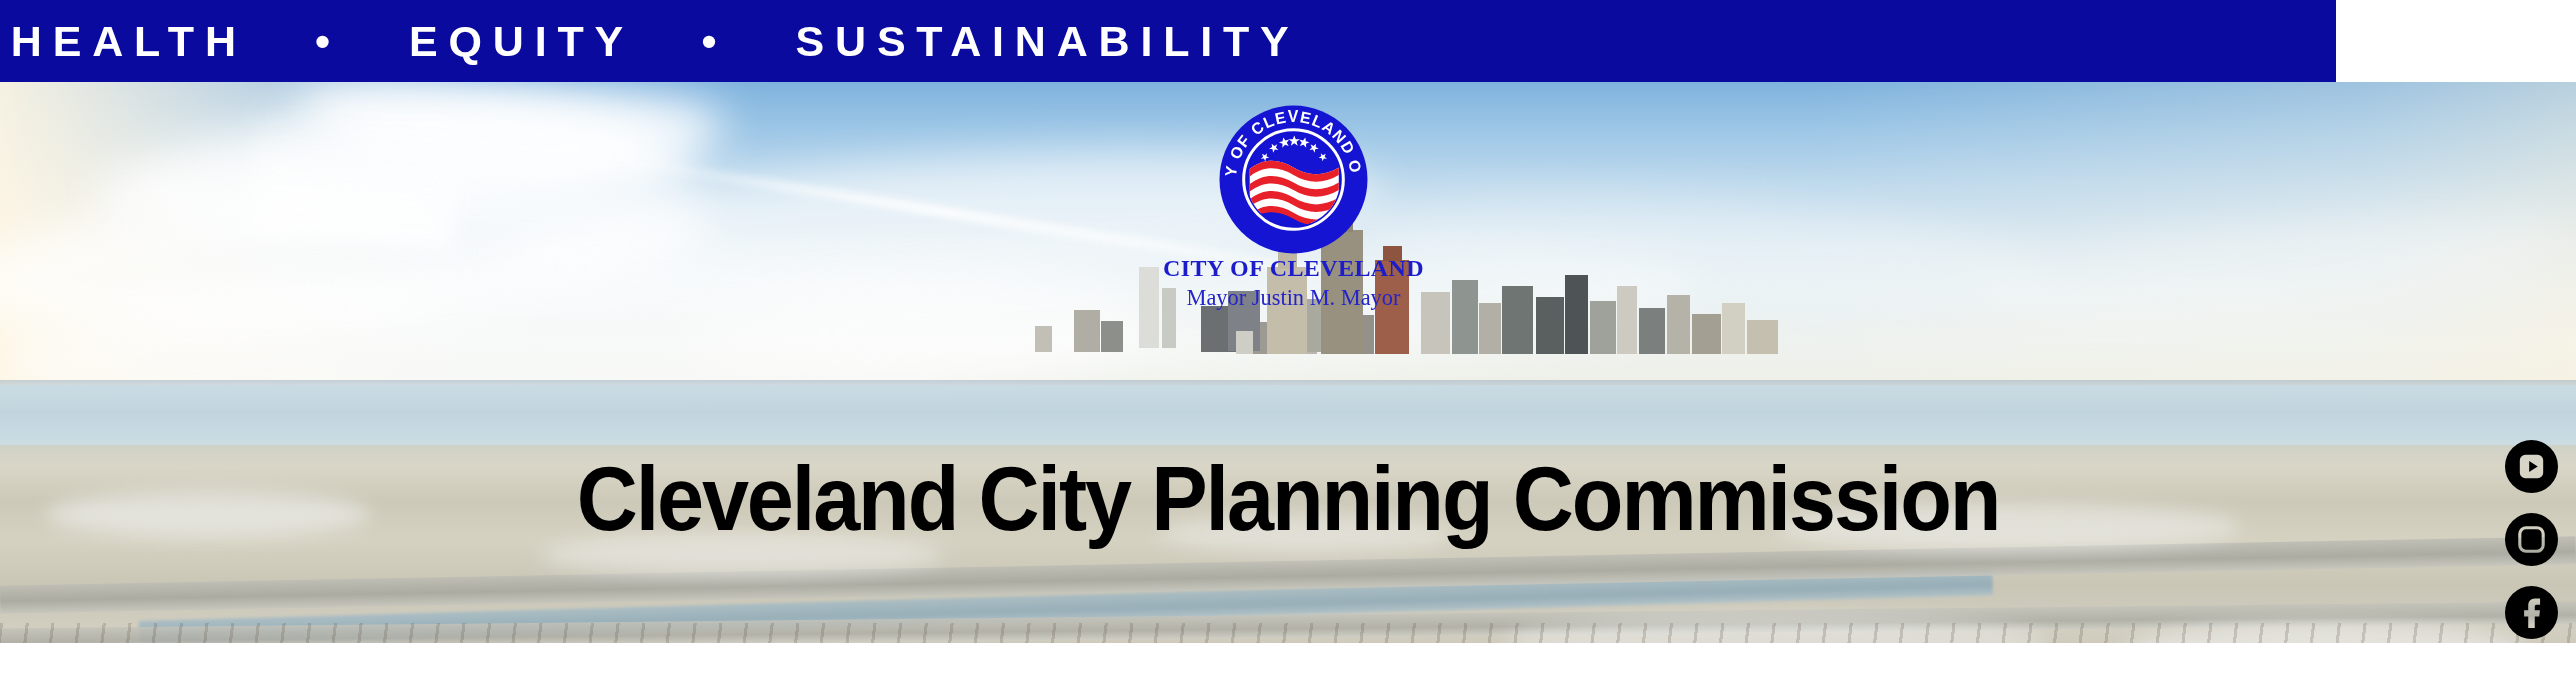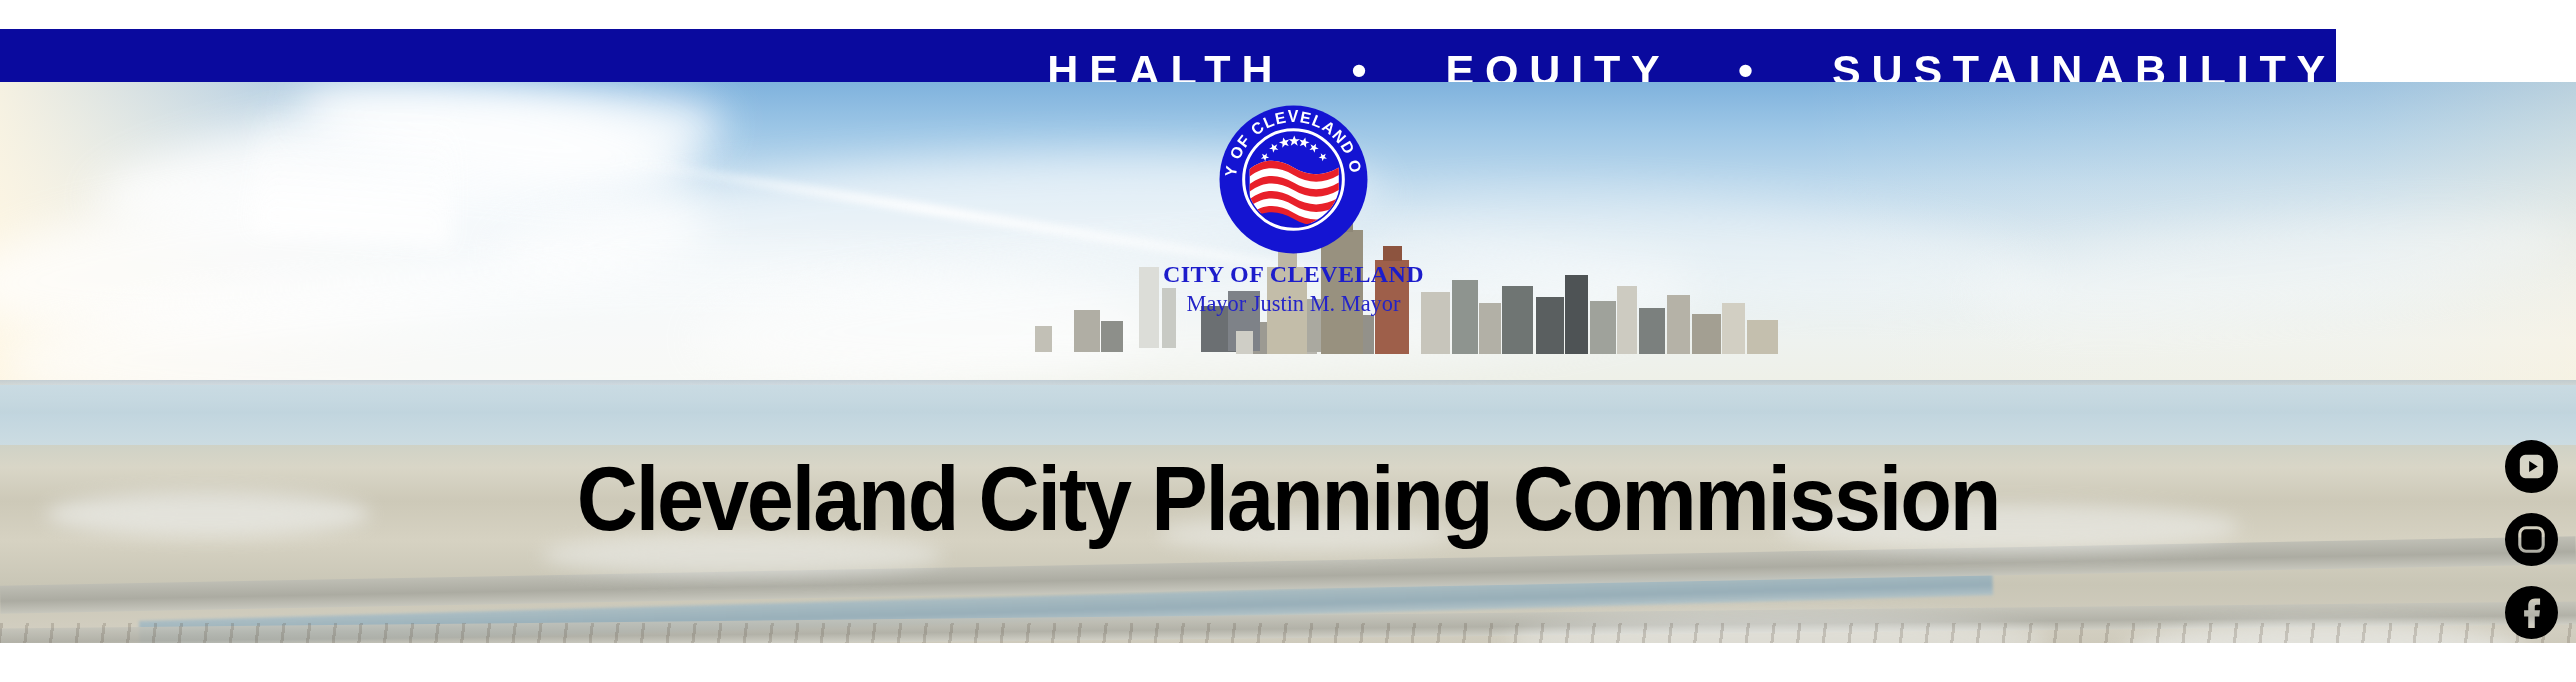--- a/index.html
+++ b/index.html
@@ -10,21 +10,21 @@
     font-family:"Liberation Sans", sans-serif;
     overflow:hidden;
   }
 
   #page { position:relative; width:2576px; height:682px; background:#fff; }
 
   
   #tagline-banner{
     position:absolute; left:0; top:0; width:2336px; height:82px;
     background:#0a0a9e;
-    display:flex; align-items:center; justify-content:flex-end;margin-top:29px;
+    display:flex; align-items:center; justify-content:flex-start;
   }
   #tagline-text{
     color:#ffffff;
     font-size:43px;
     font-weight:bold;
     letter-spacing:10.8px;
     white-space:pre;
     font-family:"Liberation Sans", sans-serif;
     text-indent:10.8px;
   }
@@ -149,21 +149,21 @@
   
   #seal-block{
     position:absolute; left:1162px; top:104px; width:263px; height:216px;
     text-align:center;
   }
   #seal{
     position:relative; width:151px; height:151px; margin:0 auto;
   }
   #seal svg{ display:block; width:151px; height:151px; }
   #city-name{
-    margin-top:6px;
+    margin-top:0;
     color:#1c1ccb;
     font-size:24px; font-weight:bold;
     letter-spacing:0.4px;
     font-family:"Liberation Serif", serif;
     white-space:nowrap;
   }
   #mayor-name{
     margin-top:3.1px;
     color:#2424c8;
     font-size:22.4px; font-weight:normal;

